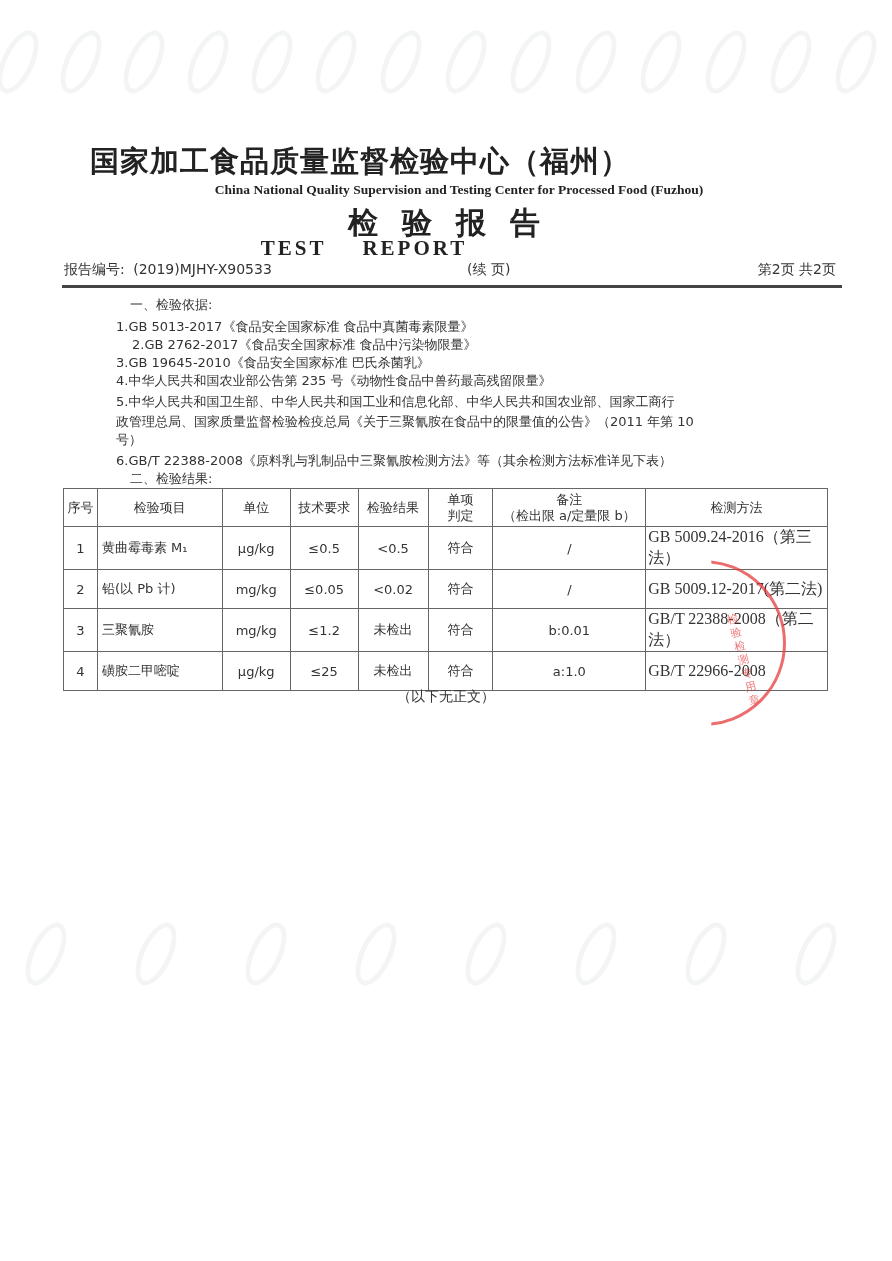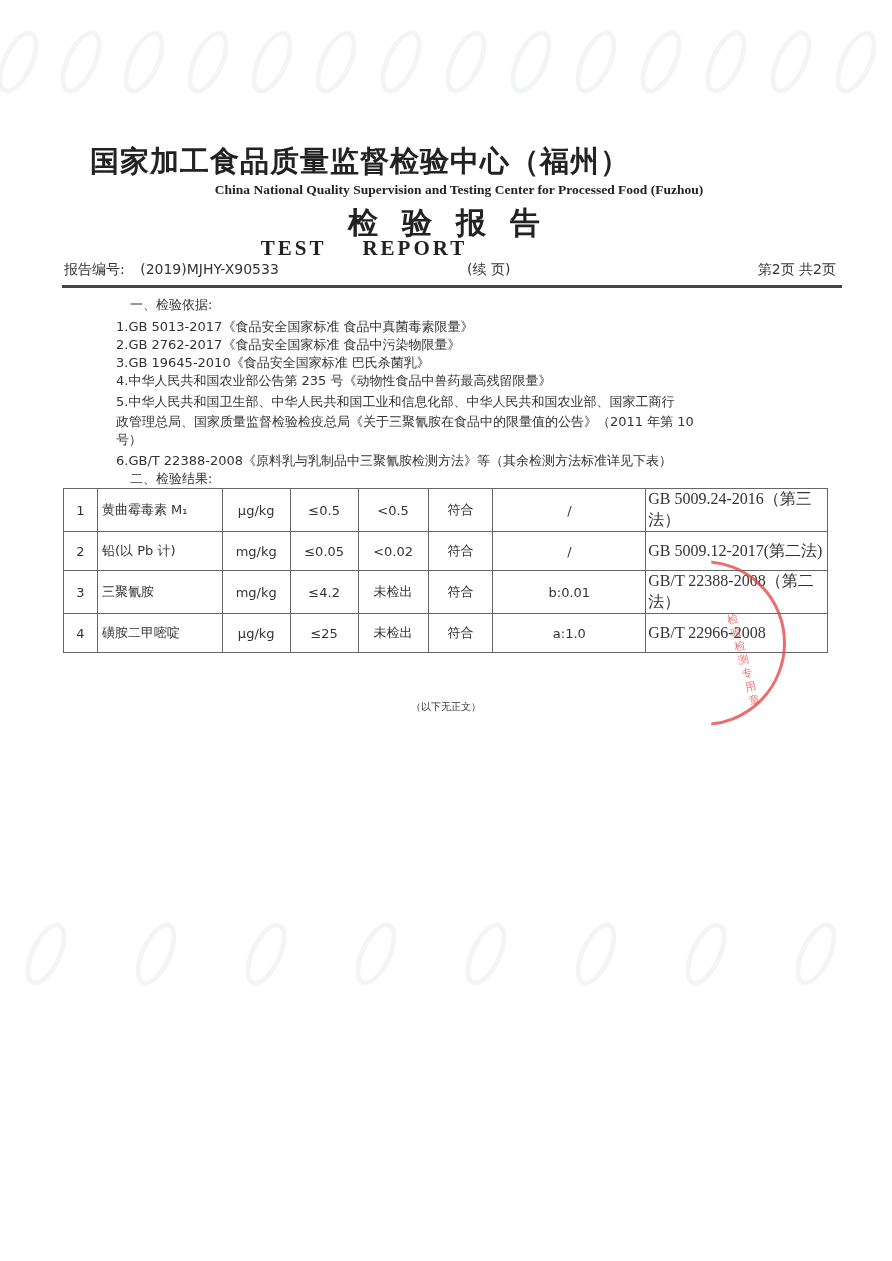--- a/index.html
+++ b/index.html
@@ -23,21 +23,21 @@
   .meta-page { right:56px; }
   .hr { position:absolute; left:62px; width:780px; top:285px; height:3px; background:#444; }
   .basis { left:130px; font-size:13px; font-family:"DejaVu Sans", sans-serif; color:#333; line-height:17.5px; }
   table.results { position:absolute; left:63px; top:488px; width:765px; border-collapse:collapse;
                   font-size:13px; font-family:"DejaVu Sans", sans-serif; color:#333; }
   table.results td, table.results th { border:1px solid #666; text-align:center; padding:0 2px; font-weight:normal; }
   table.results th { height:37px; line-height:16px; }
   table.results td { height:38px; }
   table.results td.item { text-align:left; padding-left:4px; }
   table.results td.method { text-align:left; padding-left:2px; font-family:"Liberation Serif", serif; font-size:16px; }
-  .end-note { left:0; width:892px; top:688px; text-align:center; font-size:10px; font-family:Liberation Mono, monospace; color:#333;margin-top:12px; }
+  .end-note { left:0; width:892px; top:688px; text-align:center; font-size:14px; font-family:Liberation Mono, monospace; color:#333; }
   .seal { position:absolute; left:620px; top:560px; width:160px; height:160px; border-radius:50%;
           border:3px solid rgba(230,60,60,0.75); clip-path: inset(0 0 0 55%); }
   .seal-text { position:absolute; left:738px; top:610px; width:20px; font-size:11px; color:rgba(230,60,60,0.7);
                font-family:"DejaVu Sans", sans-serif; line-height:14px; transform:rotate(-15deg); white-space:normal; }
 </style>
 </head>
 <body>
 
 <div class="wm">
   <span style="left:2px;top:28px"></span>
@@ -64,49 +64,65 @@
     <span style="left:800px;top:920px"></span>
 </div>
 
 <div class="abs title-cn">国家加工食品质量监督检验中心（福州）</div>
 <div class="abs title-en">China National Quality Supervision and Testing Center for Processed Food (Fuzhou)</div>
 <div class="abs report-cn">检验报告</div>
 <div class="abs report-en">TEST REPORT</div>
 
 <div class="abs meta meta-no">
   <span>报告编号:</span>
-  <span style="margin-left:11px">(2019)MJHY-X90533</span>
+  <span style="margin-left:4px">(2019)MJHY-X90533</span>
 </div>
 <div class="abs meta meta-cont">(续 页)</div>
 <div class="abs meta meta-page">第2页  共2页</div>
 <div class="hr"></div>
 
 <div class="abs basis" style="top:296px">一、检验依据:</div>
 <div class="abs basis" style="top:318px;left:116px">1.GB 5013-2017《食品安全国家标准 食品中真菌毒素限量》</div>
-<div class="abs basis" style="top:336px;left:116px">2.GB 2762-2017《食品安全国家标准 食品中污染物限量》</div>
+<div class="abs basis" style="top:336px;left:132px">2.GB 2762-2017《食品安全国家标准 食品中污染物限量》</div>
 <div class="abs basis" style="top:354px;left:116px">3.GB 19645-2010《食品安全国家标准 巴氏杀菌乳》</div>
 <div class="abs basis" style="top:372px;left:116px">4.中华人民共和国农业部公告第 235 号《动物性食品中兽药最高残留限量》</div>
 <div class="abs basis" style="top:393px;left:116px">5.中华人民共和国卫生部、中华人民共和国工业和信息化部、中华人民共和国农业部、国家工商行</div>
 <div class="abs basis" style="top:413px;left:116px">政管理总局、国家质量监督检验检疫总局《关于三聚氰胺在食品中的限量值的公告》（2011 年第 10</div>
 <div class="abs basis" style="top:431px;left:116px">号）</div>
 <div class="abs basis" style="top:452px;left:116px">6.GB/T 22388-2008《原料乳与乳制品中三聚氰胺检测方法》等（其余检测方法标准详见下表）</div>
 <div class="abs basis" style="top:470px">二、检验结果:</div>
 
 <table class="results">
   <colgroup>
     <col style="width:34px">
       <col style="width:125px">
       <col style="width:68px">
       <col style="width:68px">
     <col style="width:70px">
       <col style="width:65px">
       <col style="width:153px">
       <col style="width:182px">
   </colgroup>
   <tbody>
+      <tr>
+    <th>序号</th>
+    <th>检验项目</th>
+    <th>单位</th>
+    <th>技术要求</th>
+    <th>检验结果</th>
+    <th>
+          <div>单项</div>
+          <div>判定</div>
+        </th>
+    <th>
+          <div>备注</div>
+          <div>（检出限 a/定量限 b）</div>
+        </th>
+    <th>检测方法</th>
+  </tr>
   <tr>
     <td>1</td>
     <td class="item">黄曲霉毒素 M₁</td>
     <td>μg/kg</td>
     <td>≤0.5</td>
     <td>&lt;0.5</td>
     <td>符合</td>
     <td>/</td>
     <td class="method">GB 5009.24-2016（第三法）</td>
   </tr>
@@ -117,21 +133,21 @@
     <td>≤0.05</td>
     <td>&lt;0.02</td>
     <td>符合</td>
     <td>/</td>
     <td class="method">GB 5009.12-2017(第二法)</td>
   </tr>
   <tr>
     <td>3</td>
     <td class="item">三聚氰胺</td>
     <td>mg/kg</td>
-    <td>≤4.2</td>
+    <td>≤1.2</td>
     <td>未检出</td>
     <td>符合</td>
     <td>b:0.01</td>
     <td class="method">GB/T 22388-2008（第二法）</td>
   </tr>
   <tr>
     <td>4</td>
     <td class="item">磺胺二甲嘧啶</td>
     <td>μg/kg</td>
     <td>≤25</td>

